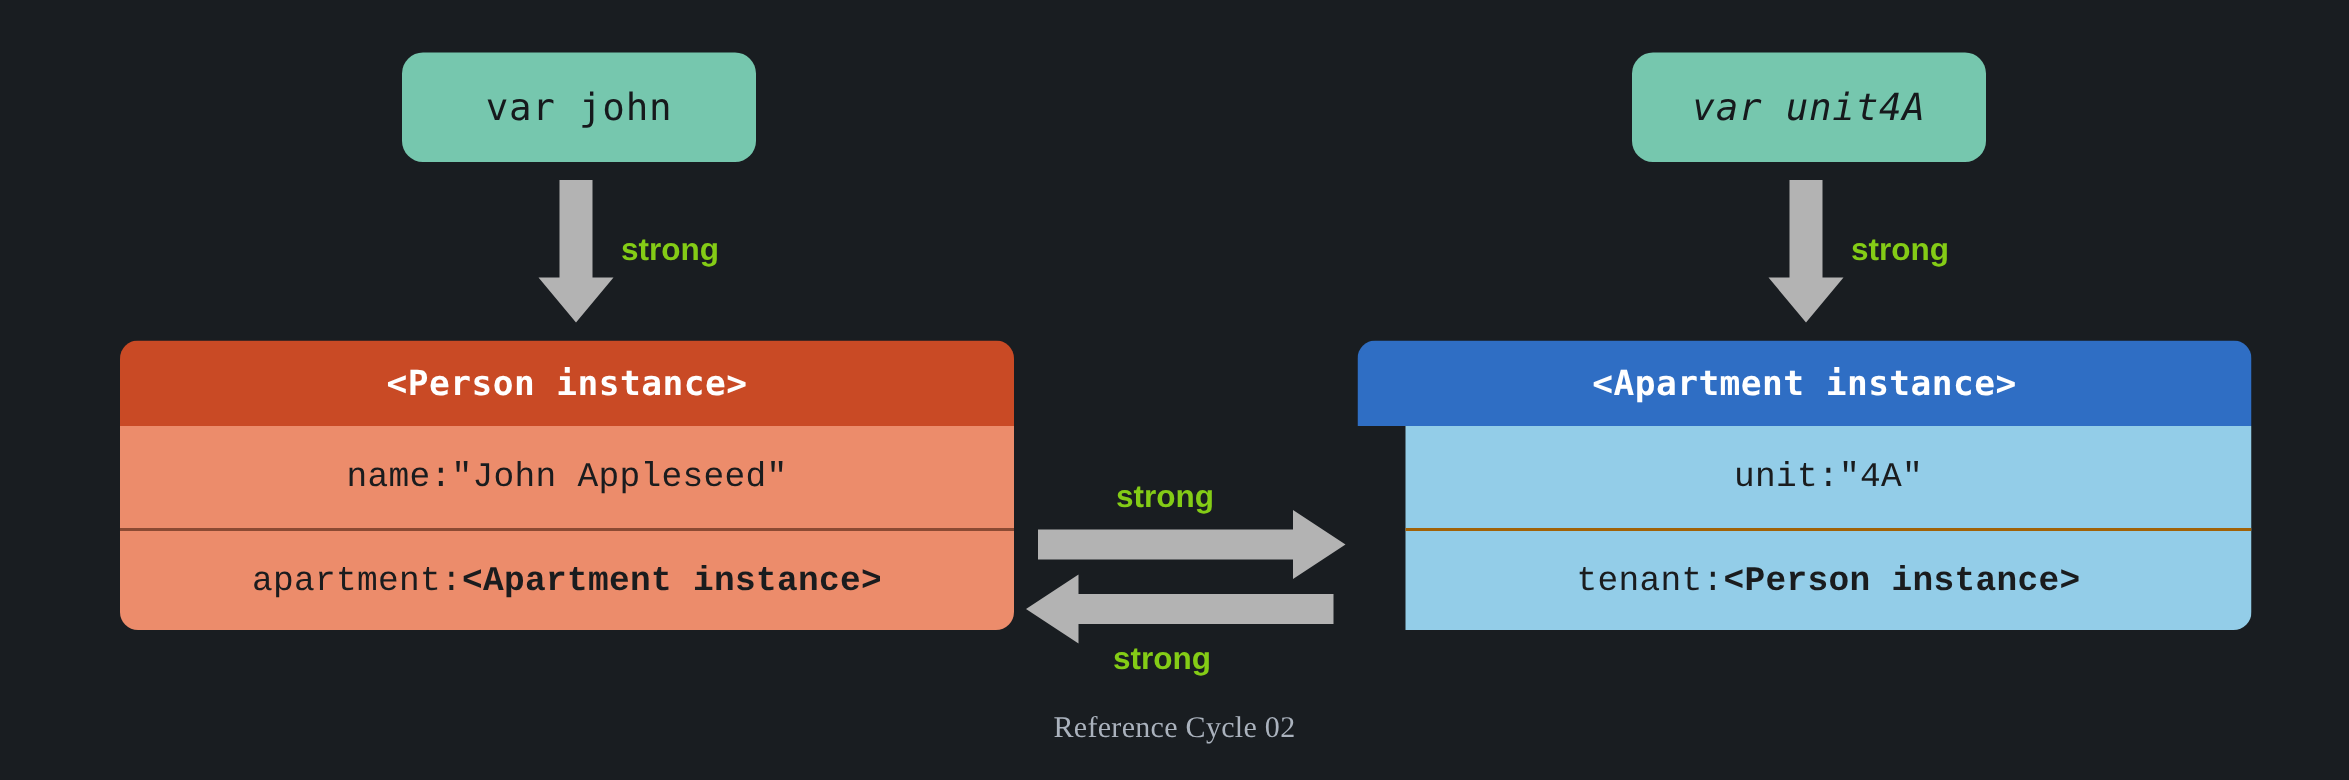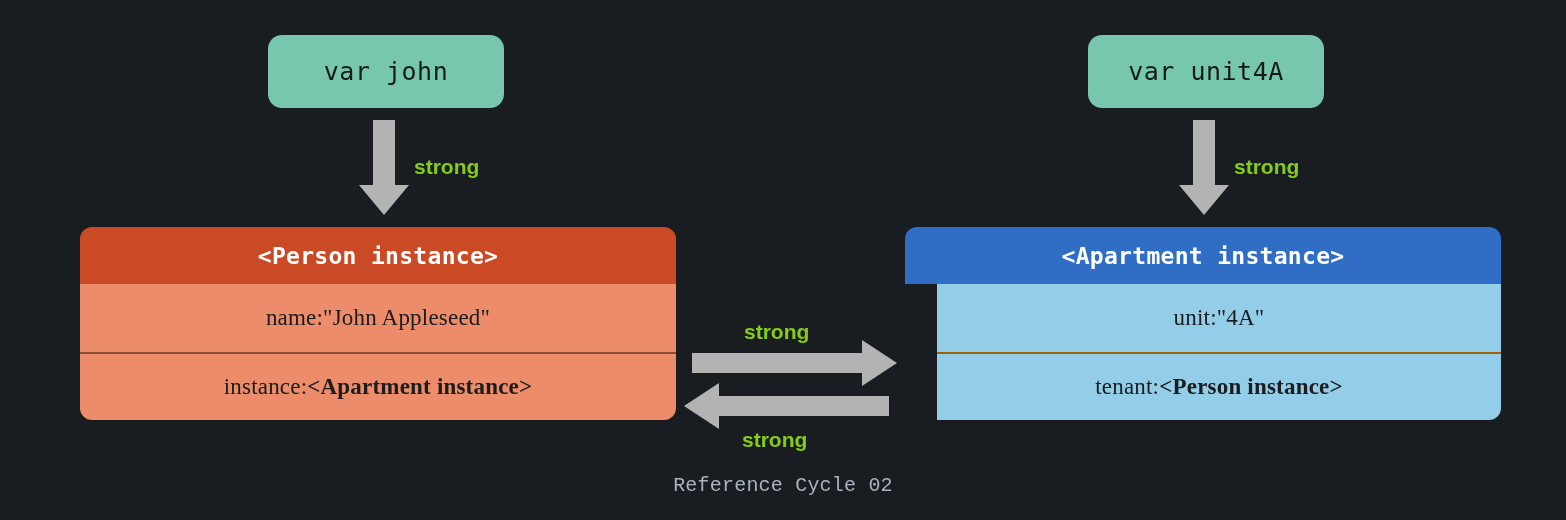--- a/index.html
+++ b/index.html
@@ -28,21 +28,21 @@
     display: flex;
     align-items: center;
     justify-content: center;
     color: #16191c;
     font-family: "DejaVu Sans Mono", "Liberation Mono", monospace;
     font-size: 25px;
     letter-spacing: 0.5px;
     box-sizing: border-box;
   }
   #var-john  { left: 268px; top: 35px; width: 236px; height: 73px; }
-  #var-unit  { left: 1088px; top: 35px; width: 236px; height: 73px; }
+  #var-unit  { left: 1088px; top: 35px; width: 236px; height: 73px; font-style: italic; }
 
   
   .inst-box {
     position: absolute;
     border-radius: 12px;
     overflow: hidden;
     box-sizing: border-box;
   }
   #person-box    { left: 80px;  top: 227px; width: 596px; height: 193px; }
   #apartment-box { left: 905px; top: 227px; width: 596px; height: 193px; }
@@ -57,21 +57,21 @@
     font-size: 23px;
     font-weight: bold;
     letter-spacing: 0.3px;
   }
   .inst-row {
     height: 68px;
     display: flex;
     align-items: center;
     justify-content: center;
     color: #1a1c1e;
-    font-family: Liberation Serif, serif;
+    font-family: Liberation Mono, monospace;
     font-size: 23px;
     letter-spacing: 0.2px;
     box-sizing: border-box;
   }
   .inst-row .val-strong { font-weight: bold; }
 
   
   #person-box .inst-header { background: #c94a25; }
   #person-box .inst-row    { background: #ec8c6b; }
   #person-box .inst-row.divided { border-top: 2px solid #8b4a33; }
@@ -105,21 +105,21 @@
   #label-strong-backward   { left: 742px;  top: 428px; }
 
   
   #caption {
     position: absolute;
     left: 0;
     top: 474px;
     width: 1566px;
     text-align: center;
     color: #aab2bd;
-    font-family: Liberation Mono, monospace;
+    font-family: Liberation Serif, serif;
     font-size: 20px;
     letter-spacing: 0.2px;
   }
 </style>
 </head>
 <body>
 
 <div id="stage">
 
   <div class="var-box" id="var-john">
@@ -130,21 +130,21 @@
     <span>var unit4A</span>
   </div>
 
   <div class="inst-box" id="person-box">
     <div class="inst-header">&lt;Person instance&gt;</div>
     <div class="inst-row">
       <span>name: </span>
         <span>"John Appleseed"</span>
     </div>
     <div class="inst-row divided">
-      <span>instance: </span>
+      <span>apartment: </span>
         <span class="val-strong">&lt;Apartment instance&gt;</span>
     </div>
   </div>
 
   <div class="inst-box" id="apartment-box">
     <div class="inst-header">&lt;Apartment instance&gt;</div>
     <div class="inst-row">
       <span>unit: </span>
         <span>"4A"</span>
     </div>

